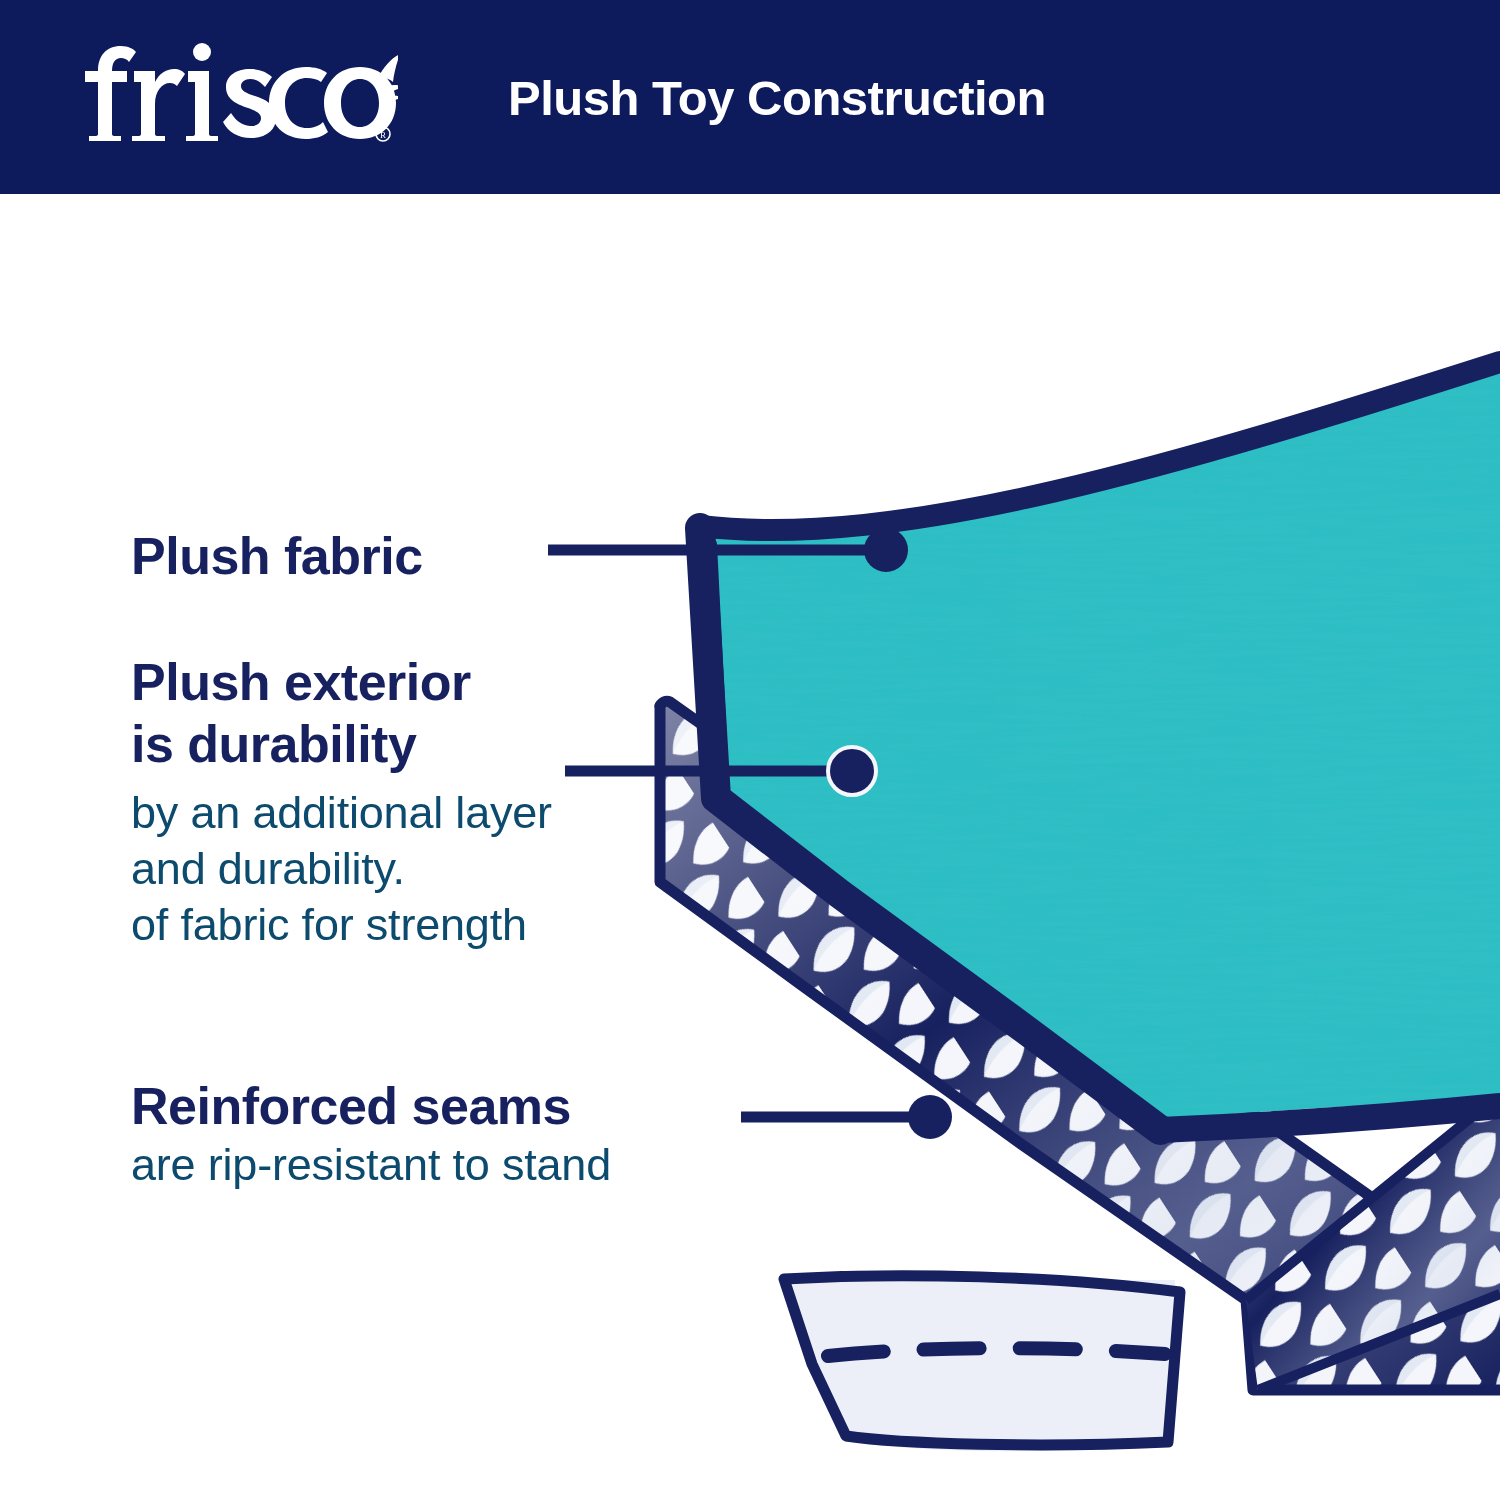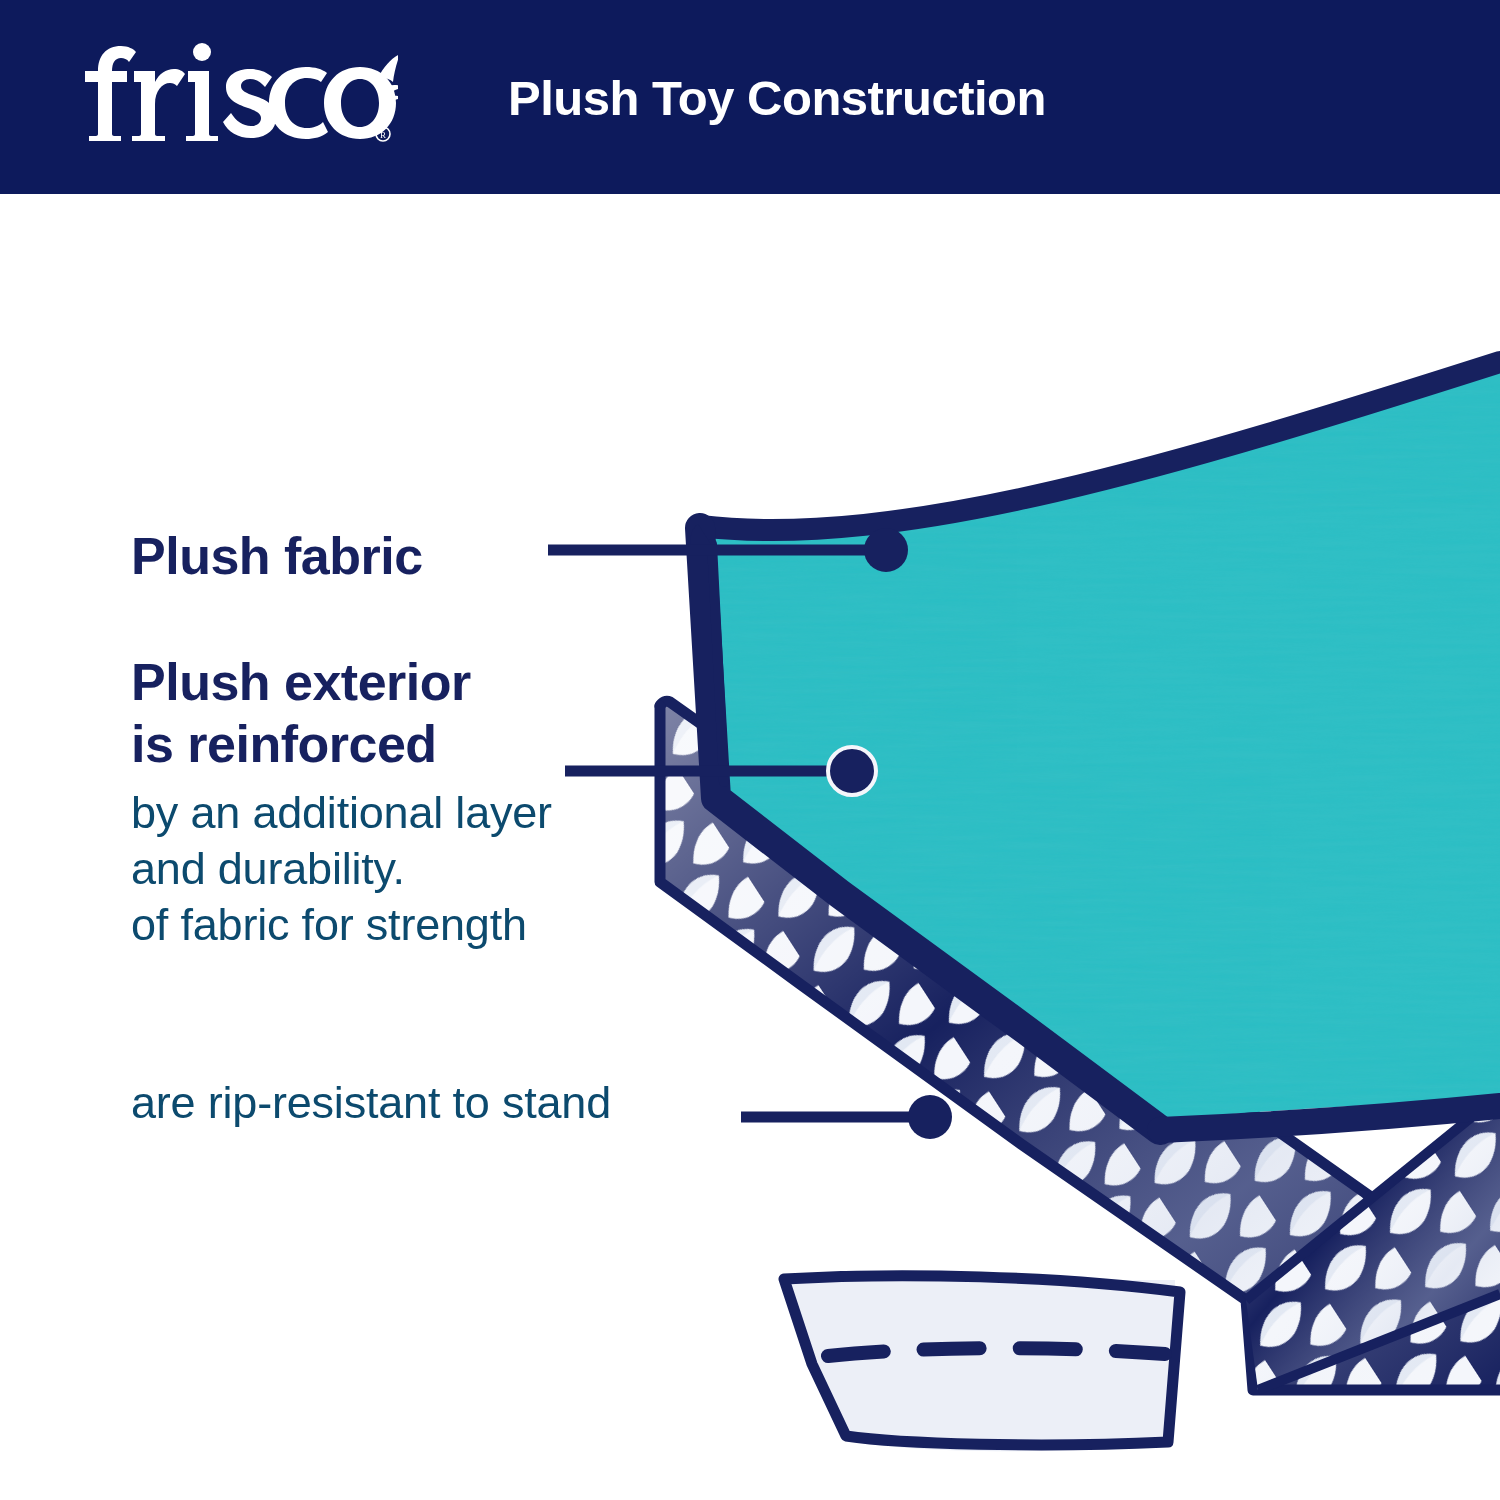--- a/index.html
+++ b/index.html
@@ -306,23 +306,24 @@
       </g>
     </svg>
   </div>
 
   <div id="label-1" class="label-block">
     <div class="label-head">Plush fabric</div>
   </div>
 
   <div id="label-2" class="label-block">
     <div class="label-head">Plush exterior</div>
-    <div class="label-head">is reinforced</div>
+    <div class="label-head">is durability</div>
     <div class="label-body" style="margin-top:10px">by an additional layer</div>
     <div class="label-body">and durability.</div>
     <div class="label-body">of fabric for strength</div>
   </div>
 
   <div id="label-3" class="label-block">
+    <div class="label-head">Reinforced seams</div>
     <div class="label-body" style="">are rip-resistant to stand</div>
   </div>
 
 </div>
 
 </body></html>

